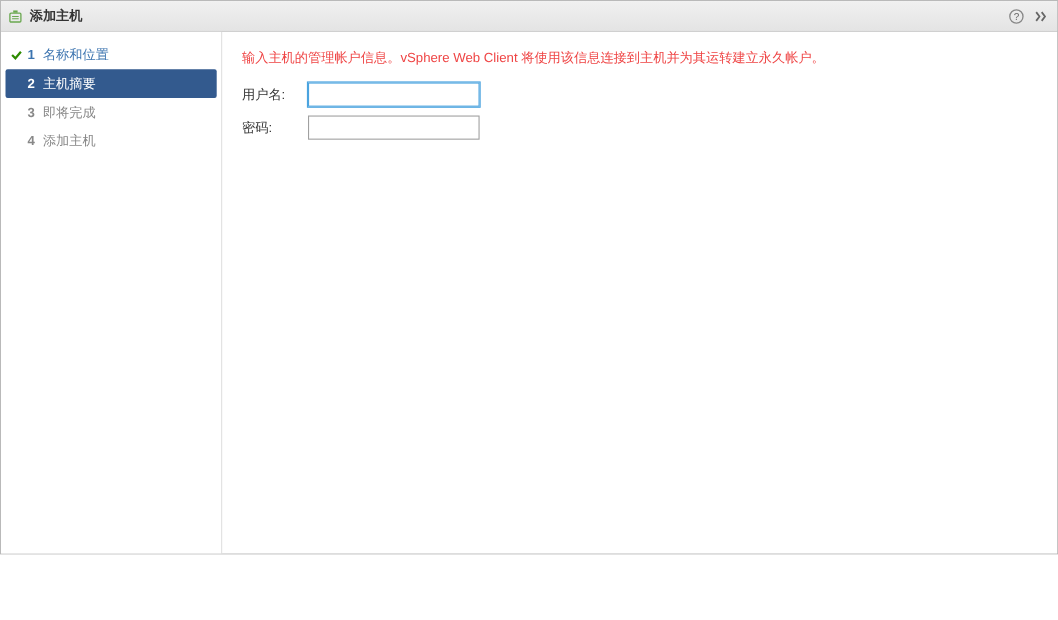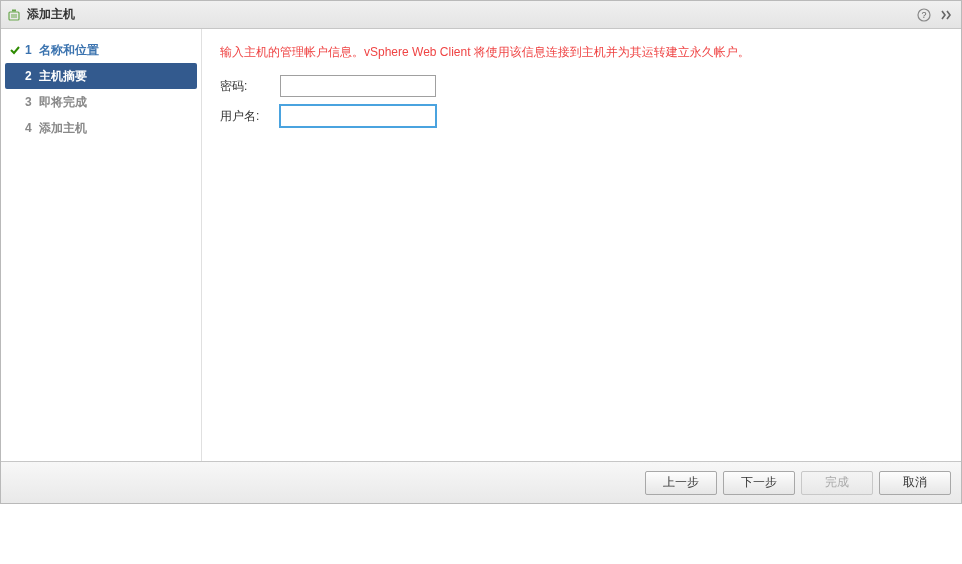--- a/index.html
+++ b/index.html
@@ -58,21 +58,21 @@
       height: 26px;
       padding-left: 8px;
       font-size: 12px;
     }
     .step .check {
       width: 16px;
       display: flex; align-items: center; justify-content: flex-start;
       color: #2e8b00;
     }
     .step .num { width: 14px; font-weight: bold;}
-    .step .label { font-weight: bold; }
+    .step .label { font-weight: normal; }
     .step.completed .num,
     .step.completed .label { color: #3b73af; cursor: pointer;}
     .step.current {
       background: #335a8e;
       color: #fff;
       border-radius: 2px;
       margin: 0 4px 0 4px;
       padding-left: 4px;
     }
     .step.current .check { color: #fff; }
@@ -195,32 +195,26 @@
         <span class="num">4</span>
         <span class="label">添加主机</span>
       </div>
 
     </div>
 
     <div class="content">
       <div class="instruction">输入主机的管理帐户信息。vSphere Web Client 将使用该信息连接到主机并为其运转建立永久帐户。</div>
 
       <div class="form-row">
+        <label>用户名:</label>
+        <input type="text" class="focused" value="" style="">
+      </div>
+
+      <div class="form-row">
         <label>密码:</label>
         <input type="password" value="" style="">
       </div>
-
-      <div class="form-row">
-        <label>用户名:</label>
-        <input type="text" class="focused" value="" style="">
-      </div>
     </div>
 
   </div>
 
-  <div class="footer">
-    <button class="btn">上一步</button>
-    <button class="btn">下一步</button>
-    <button class="btn" disabled="">完成</button>
-    <button class="btn">取消</button>
-  </div>
 
 </div>
 
 </body></html>

